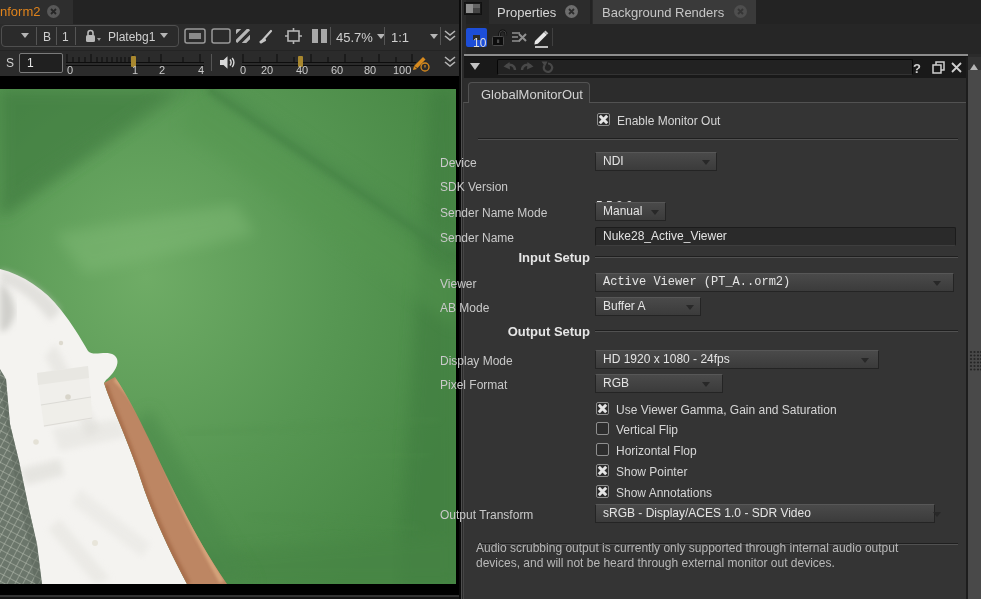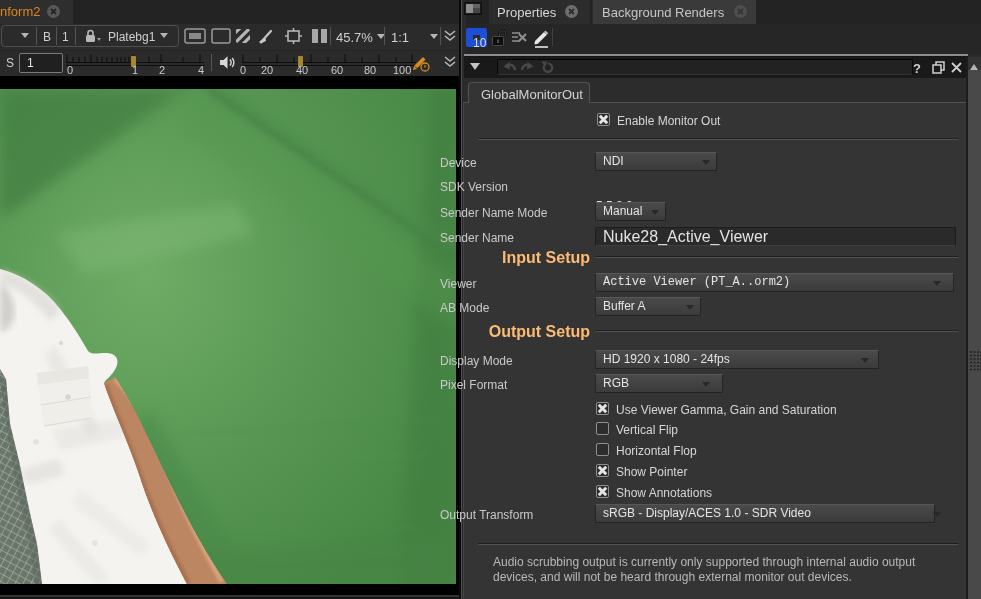--- a/index.html
+++ b/index.html
@@ -11,21 +11,21 @@
   .val { position:absolute; color:#e0e0e0; font-size:12px; line-height:12px; }
   .dd { position:absolute; background:linear-gradient(#4a4a4a,#3b3b3b);
         border-radius:0; border:1px solid #242424; border-top-color:#575757; color:#e4e4e4;
         font-size:12px; line-height:17px; padding-left:7px; height:19px; }
   .dd .arr { position:absolute; top:7px; width:0; height:0;
         border-left:4.5px solid transparent; border-right:4.5px solid transparent;
         border-top:5.5px solid #282828; }
   .cb { position:absolute; width:13px; height:13px; background:#2d2d2d;
         border:1px solid #8f8f8f; border-radius:2px; }
   .cbtxt { position:absolute; color:#d6d6d6; font-size:12px; line-height:12px; }
-  .hdr { position:absolute; color:#fdba74; font-size:16px; font-weight:bold; line-height:12px; }
+  .hdr { position:absolute; color:#e5e5e5; font-size:13px; font-weight:bold; line-height:12px; }
   .hline { position:absolute; height:2px; border-top:1px solid #1f1f1f; border-bottom:1px solid #515151; }
 </style>
 </head>
 <body>
 <div id="page">
 
   <div class="abs" style="left:0;top:0;width:459px;height:599px;background:#000;"></div>
 
   <div class="abs" style="left:0;top:0;width:459px;height:24px;background:#232323;"></div>
   <div class="abs" style="left:0;top:0;width:73px;height:24px;background:#2e2e2e;"></div>
@@ -333,21 +333,21 @@
   <div class="lbl" style="left:440px;top:157px;width:150px;">Device</div>
   <div class="dd" style="left:595px;top:152px;width:122px;">NDI<span class="arr" style="left:106px;"></span></div>
 
   <div class="lbl" style="left:440px;top:181px;width:150px;">SDK Version</div>
   <div class="val" style="left:596px;top:181px;margin-top:19px;">5.5.2.0</div>
 
   <div class="lbl" style="left:440px;top:207px;width:150px;">Sender Name Mode</div>
   <div class="dd" style="left:595px;top:202px;width:71px;">Manual<span class="arr" style="left:55px;"></span></div>
 
   <div class="lbl" style="left:440px;top:232px;width:150px;">Sender Name</div>
-  <div class="abs" style="left:595px;top:227px;width:361px;height:19px;background:#2a2a2a;border:1px solid #1c1c1c;border-bottom-color:#3e3e3e;border-radius:2px;color:#e2e2e2;font-size:16px;line-height:17px;padding-left:7px;">Nuke28_Active_Viewer</div>
+  <div class="abs" style="left:595px;top:227px;width:361px;height:19px;background:#2a2a2a;border:1px solid #1c1c1c;border-bottom-color:#3e3e3e;border-radius:2px;color:#e2e2e2;font-size:12px;line-height:17px;padding-left:7px;">Nuke28_Active_Viewer</div>
 
   <div class="hdr" style="left:440px;top:252px;width:150px;text-align:right;">Input Setup</div>
   <div class="hline" style="left:595px;top:256px;width:363px;"></div>
   <div class="lbl" style="left:440px;top:278px;width:150px;">Viewer</div>
   <div class="dd" style="left:595px;top:273px;width:359px;font-family:Liberation Mono, monospace;">Active Viewer (PT_A..orm2)<span class="arr" style="left:337px;"></span></div>
   <div class="lbl" style="left:440px;top:302px;width:150px;">AB Mode</div>
   <div class="dd" style="left:595px;top:297px;width:106px;">Buffer A<span class="arr" style="left:90px;"></span></div>
 
   <div class="hdr" style="left:440px;top:326px;width:150px;text-align:right;">Output Setup</div>
   <div class="hline" style="left:595px;top:330px;width:363px;"></div>
@@ -373,21 +373,21 @@
   <div class="cb" style="left:596px;top:485px;"></div>
   <svg class="abs" style="left:596px;top:485px;" width="13" height="13">
       <path d="M2.8 2.8 L10.2 10.2 M10.2 2.8 L2.8 10.2" stroke="#e4e4e4" stroke-width="3"></path>
     </svg>
   <div class="cbtxt" style="left:616px;top:487px;">Show Annotations</div>
 
   <div class="lbl" style="left:440px;top:509px;width:150px;">Output Transform</div>
   <div class="dd" style="left:595px;top:504px;width:340px;">sRGB - Display/ACES 1.0 - SDR Video<span class="arr" style="left:337px;"></span></div>
 
   <div class="hline" style="left:478px;top:543px;width:480px;"></div>
-  <div class="abs" style="left:476px;top:555px;width:480px;color:#b8b8b8;font-size:12px;line-height:15px;margin-left:17px;">Audio scrubbing output is currently only supported through internal audio output<br>devices, and will not be heard through external monitor out devices.</div>
+  <div class="abs" style="left:476px;top:541px;width:480px;color:#b8b8b8;font-size:12px;line-height:15px;">Audio scrubbing output is currently only supported through internal audio output<br>devices, and will not be heard through external monitor out devices.</div>
 
   <div class="abs" style="left:966px;top:57px;width:2px;height:542px;background:#1d1d1d;"></div>
   <div class="abs" style="left:968px;top:57px;width:13px;height:542px;background:#494949;"></div>
   <div class="abs" style="left:968px;top:57px;width:13px;height:13px;background:#333;"></div>
   <div class="abs" style="left:970px;top:64px;width:0;height:0;border-left:4.5px solid transparent;border-right:4.5px solid transparent;border-bottom:6px solid #b5b5b5;"></div>
   <svg class="abs" style="left:968px;top:350px;" width="13" height="21">
     <g fill="#262626">
       <circle cx="3" cy="2" r="1.1"></circle>
         <circle cx="6.5" cy="2" r="1.1"></circle>
         <circle cx="10" cy="2" r="1.1"></circle>

